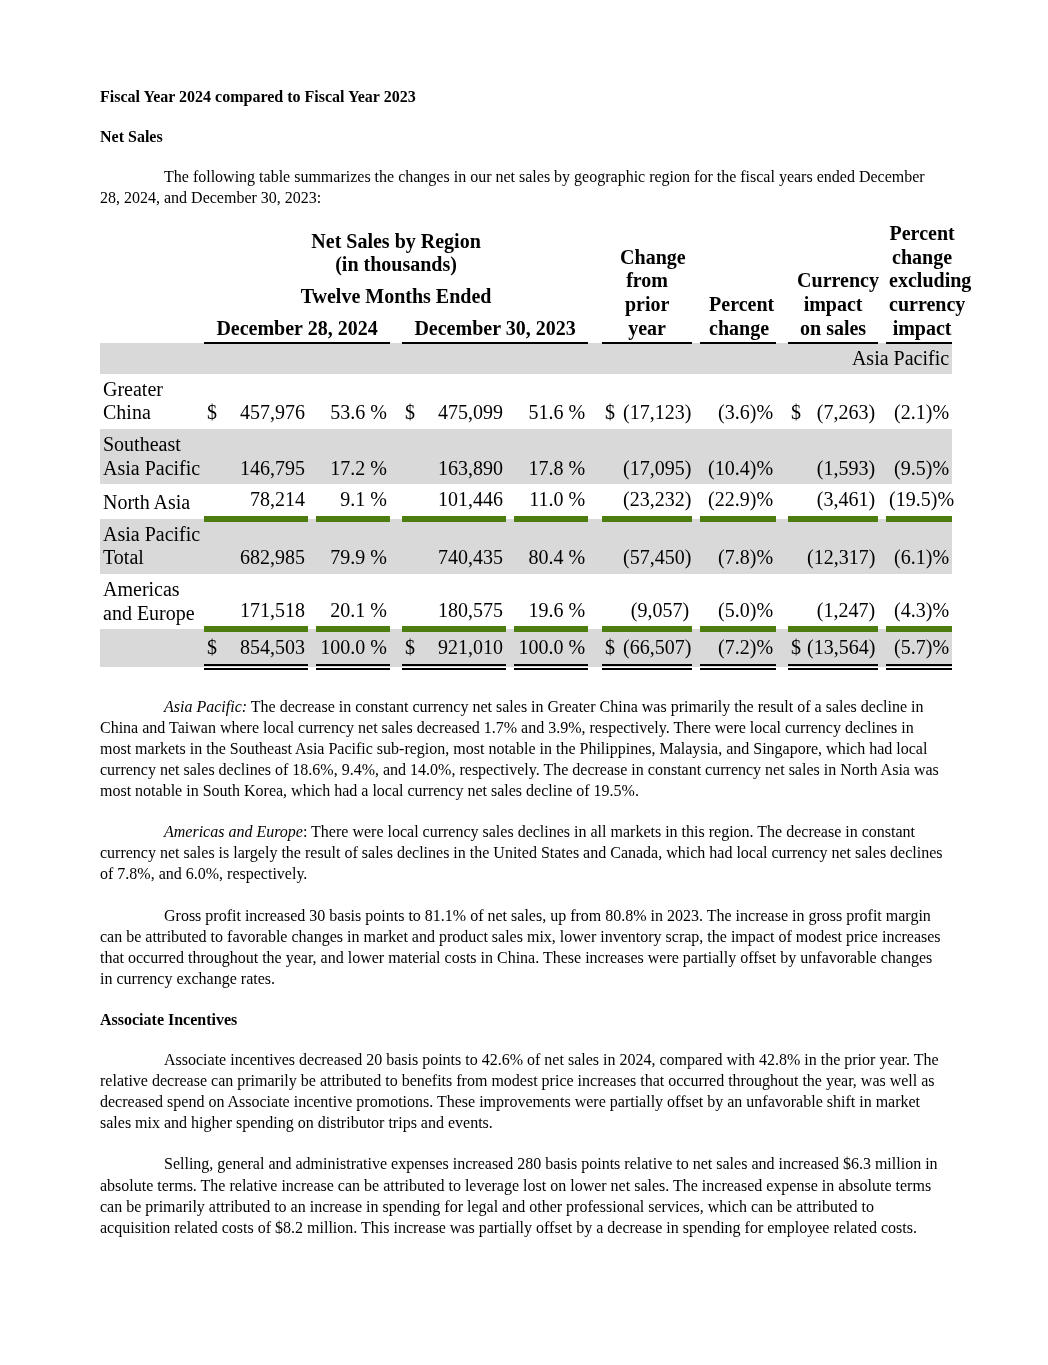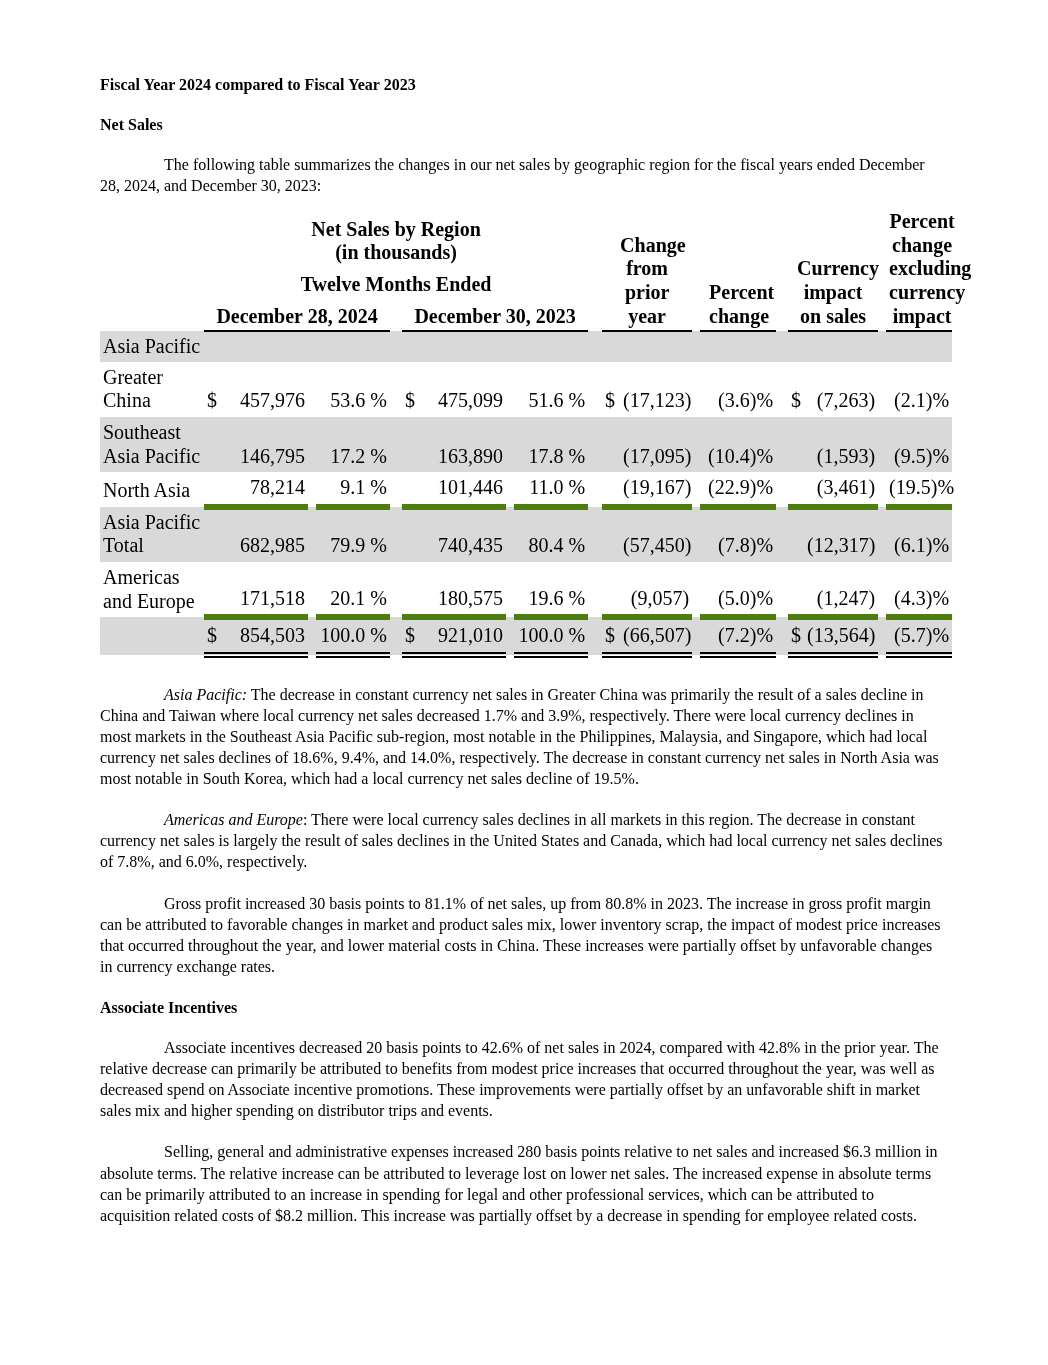--- a/index.html
+++ b/index.html
@@ -3,21 +3,21 @@
 <meta charset="utf-8">
 <style>
   html,body { margin:0; padding:0; background:#ffffff; }
   body {
     width:1048px; height:1365px; position:relative; overflow:hidden;
     font-family:"Liberation Serif", serif; color:#000; font-size:16px;
   }
   .page { padding:76px 100px 0 100px; }
 
   .hd { font-weight:bold; font-size:16px; margin:22px 0 0 0; }
-  .hd.first { margin-top:0; }
+  .hd.first { margin-top:12px; }
 
   p.body-para { margin:20px 0 0 0; line-height:1.32; text-indent:64px; text-align:left; }
   .ital { font-style:italic; }
 
   table.ns {
     border-collapse:collapse; table-layout:fixed; width:852px;
     margin-top:12px; font-size:20px; line-height:1.18;
   }
   table.ns td { vertical-align:bottom; padding:2px 3px; overflow:visible; }
 
@@ -33,21 +33,21 @@
   .uu   { border-bottom:6px double #000; }
 
   tr.gray td { background:#d9d9d9; }
 
   .lbl { text-align:left; }
   .ind { padding-left:17px; }
   .d   { text-align:left; white-space:nowrap; }
   .num { text-align:right; white-space:nowrap; }
   .pct { text-align:right; white-space:nowrap; padding-right:6px; }
 
-  tr.section td { padding-top:3px; padding-bottom:3px; }
+  tr.section td { padding-top:3px; padding-bottom:3px;text-align:right; }
   tr.data td { padding-top:4px; padding-bottom:4px; }
 
   .page-number { text-align:center; margin-top:118px; font-size:16px; }
 </style>
 </head>
 <body>
 
 <div class="page">
 
   <div class="hd first">Fiscal Year 2024 compared to Fiscal Year 2023</div>
@@ -163,21 +163,21 @@
       <td class="num u">78,214</td>
       <td></td>
       <td class="pct u">9.1 %</td>
       <td></td>
       <td class="d u"></td>
       <td class="num u">101,446</td>
       <td></td>
       <td class="pct u">11.0 %</td>
       <td></td>
       <td class="d u"></td>
-      <td class="num u">(19,167)</td>
+      <td class="num u">(23,232)</td>
       <td></td>
       <td class="pct u">(22.9)%</td>
       <td></td>
       <td class="d u"></td>
       <td class="num u">(3,461)</td>
       <td></td>
       <td class="pct u">(19.5)%</td>
     </tr>
 
     <tr class="gray data">

